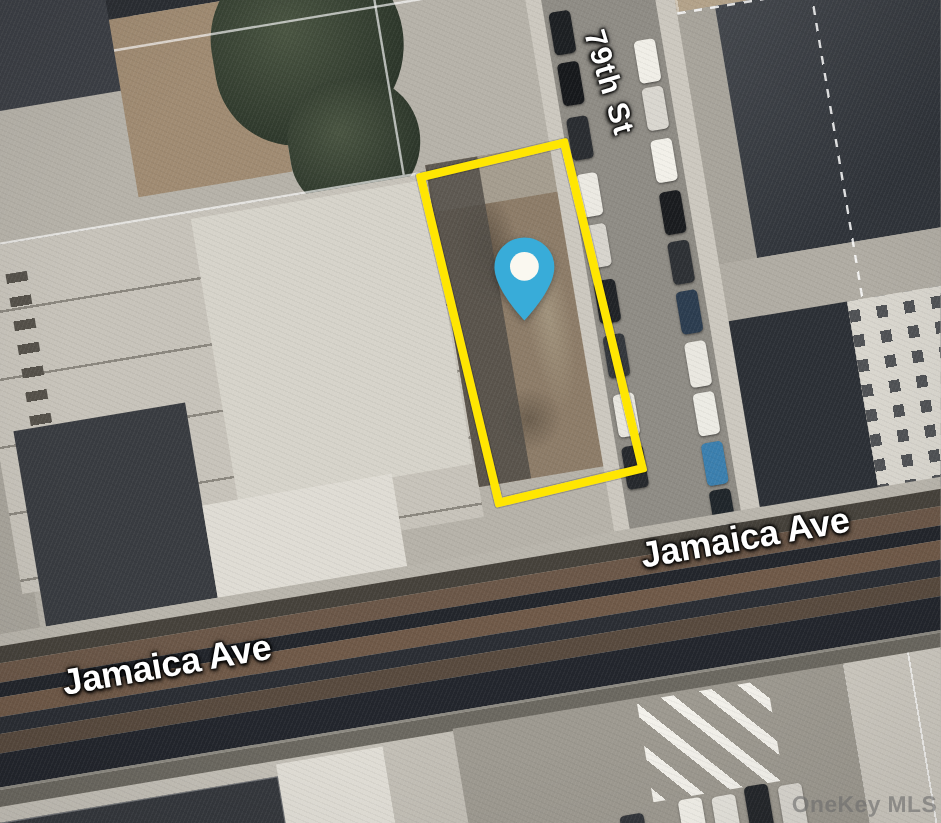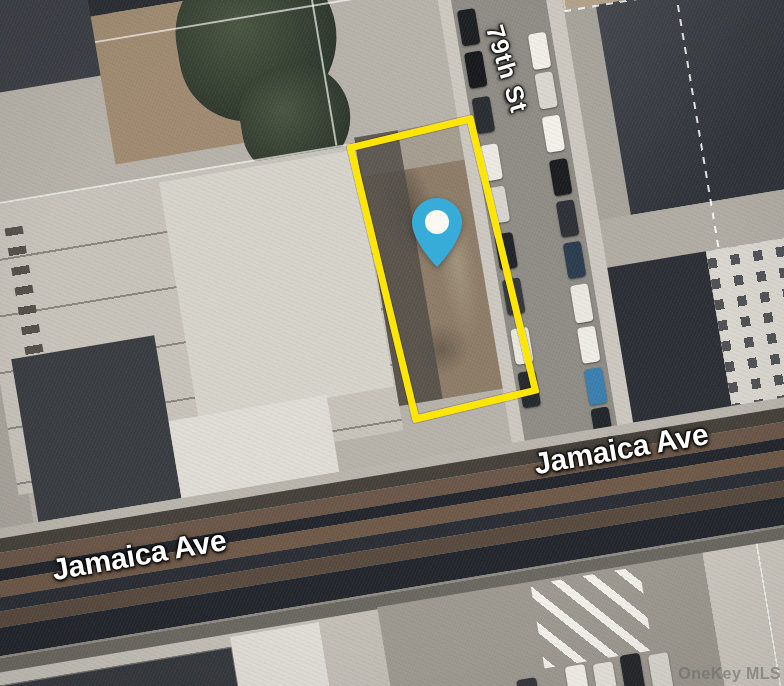--- a/index.html
+++ b/index.html
@@ -72,21 +72,21 @@
     position:absolute;color:#fff;font-weight:700;white-space:nowrap;
     text-shadow:-1px -1px 2px rgba(0,0,0,.75),1px -1px 2px rgba(0,0,0,.75),
       -1px 1px 2px rgba(0,0,0,.75),1px 2px 3px rgba(0,0,0,.85),0 0 6px rgba(0,0,0,.5);
   }
   #label-79th{left:507px;top:69px;font-size:25px;letter-spacing:1px;
     transform:translate(-50%,-50%) rotate(73deg);}
   #label-jam-e{left:621px;top:449px;font-size:30px;letter-spacing:-.3px;
     transform:translate(-50%,-50%) rotate(-10deg);}
   #label-jam-w{left:139px;top:555px;font-size:30px;letter-spacing:-.3px;
     transform:translate(-50%,-50%) rotate(-10deg);}
-  #watermark{right:3px;bottom:3px;font-size:16px;letter-spacing:.4px;
+  #watermark{right:3px;bottom:3px;font-size:19px;letter-spacing:.4px;
     color:rgba(108,108,108,.62);font-weight:700;}
 </style>
 </head>
 <body>
 
 <div id="viewport">
 
   <div id="world" class="b">
 
     <div class="b roof-dark" style="left:150px;top:0;width:170px;height:130px;"></div>

